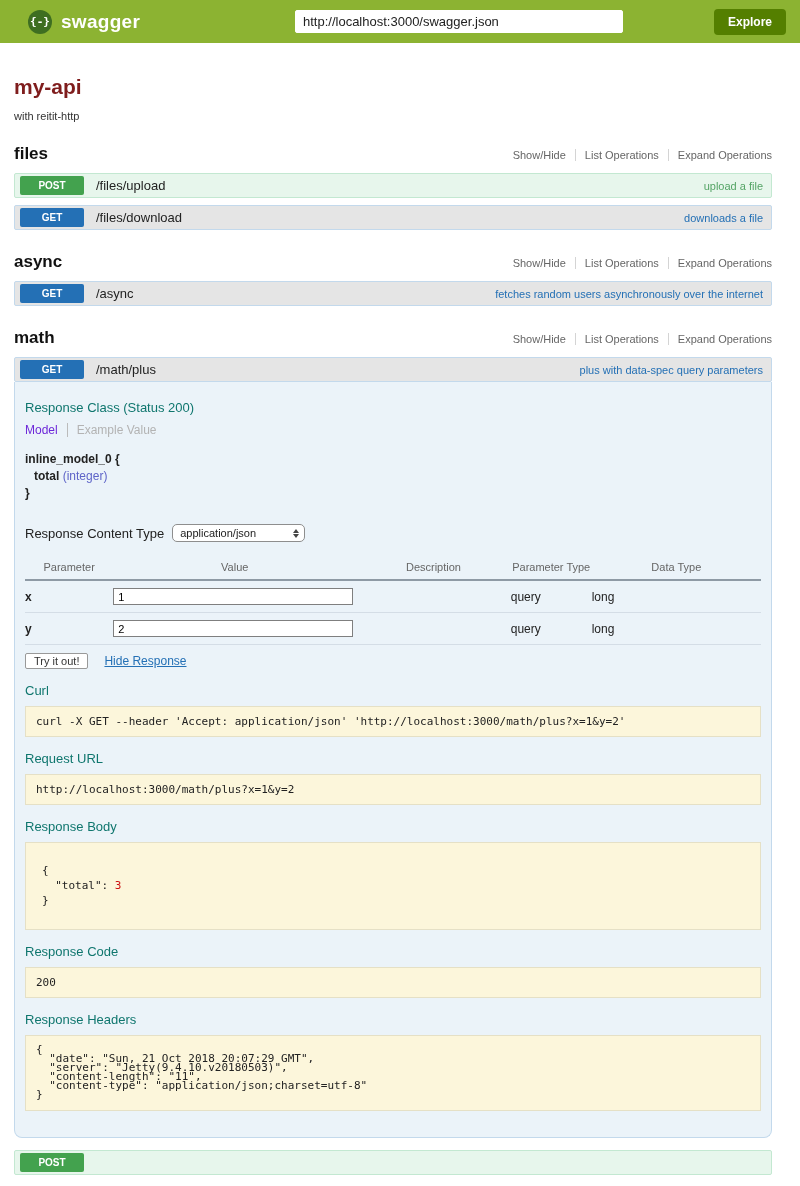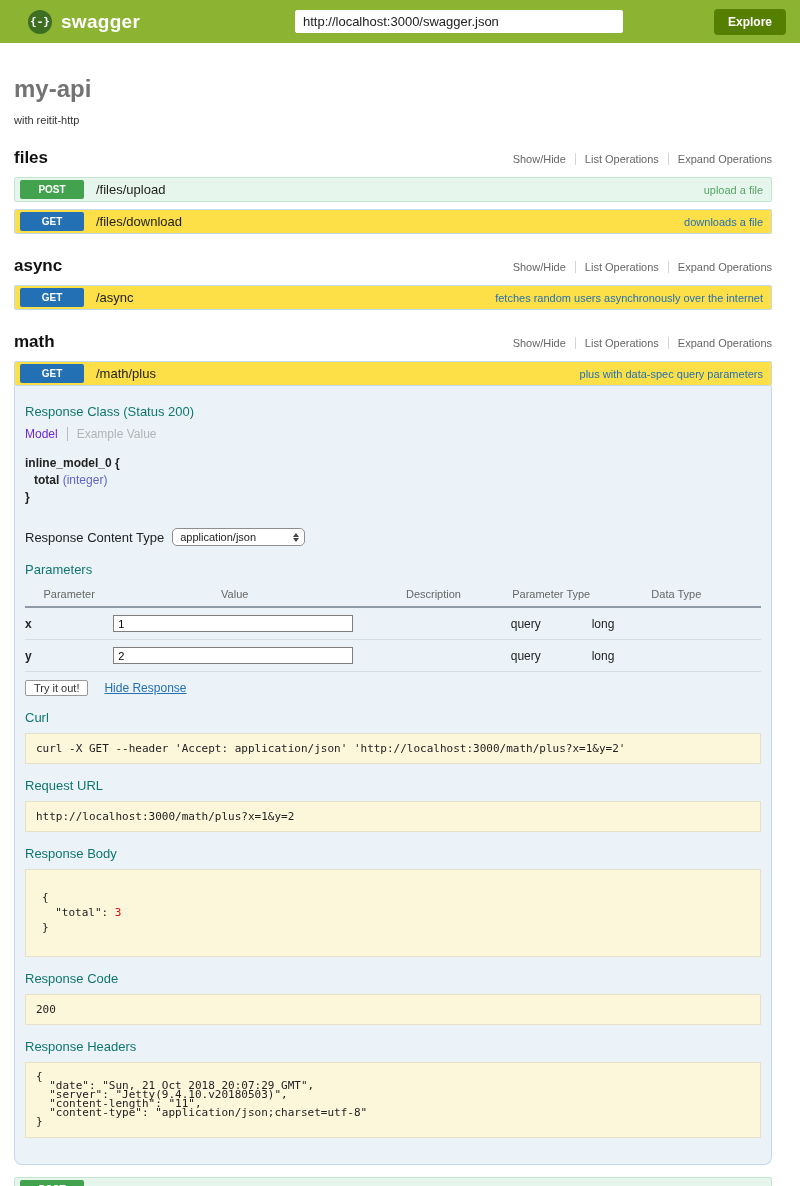--- a/index.html
+++ b/index.html
@@ -13,32 +13,32 @@
                font-family:"DejaVu Sans Mono", monospace; }
   .logo-text { color:#fff; font-weight:bold; font-size:19px; letter-spacing:0.3px; }
   .url-input { position:absolute; left:295px; top:10px; width:328px; height:23px; border:1px solid #fff;
                border-radius:2px; padding:0 7px; font-size:13px; color:#222; outline:none; }
   .explore-btn { margin-left:auto; background:#547f00; color:#fff; font-weight:bold; font-size:12px;
                  border:none; border-radius:4px; padding:6px 14px; cursor:pointer; }
 
   
   .page { padding:0 28px 0 14px; position:relative; }
   .info { margin-top:32px; }
-  .api-title { font-size:24px; font-weight:bold; color:#737373; }
+  .api-title { font-size:21px; font-weight:bold; color:#7f1d1d; }
   .api-desc { font-size:11px; color:#333; margin-top:11px; }
 
   .resource-header { display:flex; align-items:baseline; margin-top:22px; margin-bottom:9px; }
   .resource-title { font-size:17px; font-weight:bold; color:#111; }
   .resource-links { margin-left:auto; display:flex; align-items:center; font-size:11px; }
   .resource-links a { color:#666; text-decoration:none; padding:0 9px; cursor:pointer; }
   .resource-links a + a { border-left:1px solid #d4d4d4; }
   .resource-links a:last-child { padding-right:0; }
 
   .op-row { display:flex; align-items:center; height:25px; border:1px solid; border-radius:2px; margin-bottom:7px; cursor:pointer; }
-  .op-get  { background:#fde047; border-color:#c3d9ec; }
+  .op-get  { background:#e5e5e5; border-color:#c3d9ec; }
   .op-post { background:#e7f6ec; border-color:#c3e8d1; }
   .badge { width:64px; text-align:center; font-size:10px; font-weight:bold; color:#fff;
            padding:4px 0; border-radius:2px; margin-left:5px; }
   .badge-get  { background:#2470b5; }
   .badge-post { background:#43a24e; }
   .op-path { margin-left:12px; font-size:13px; color:#222; text-decoration:none; }
   .op-summary { margin-left:auto; margin-right:8px; font-size:11px; text-decoration:none; }
   .op-get  .op-summary { color:#2470b5; }
   .op-post .op-summary { color:#55a466; }
   .op-row.expanded { margin-bottom:0; }
@@ -176,21 +176,20 @@
       <span>Response Content Type</span>
       <span class="fake-select">
         <span>application/json</span>
         <span class="sel-arrows">
             <i class="up"></i>
             <i class="down"></i>
           </span>
       </span>
     </div>
 
-    <h3 class="panel-heading">Parameters</h3>
 
     <table class="params">
       <colgroup>
           <col class="c1">
           <col class="c2">
           <col class="c3">
           <col class="c4">
           <col class="c5">
         </colgroup>
       <thead>

